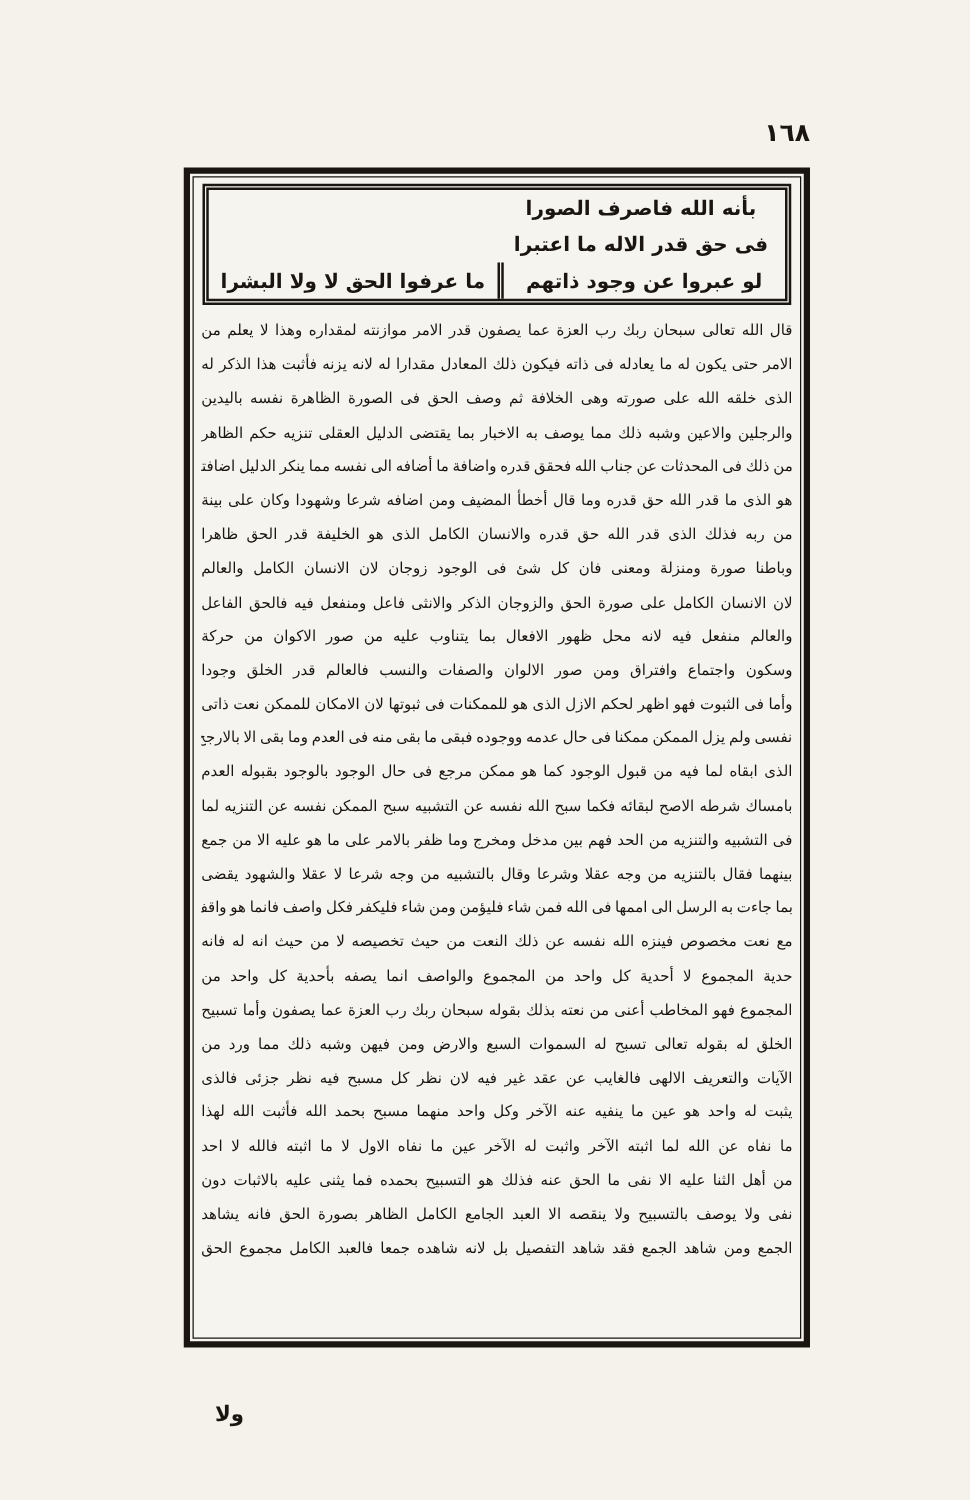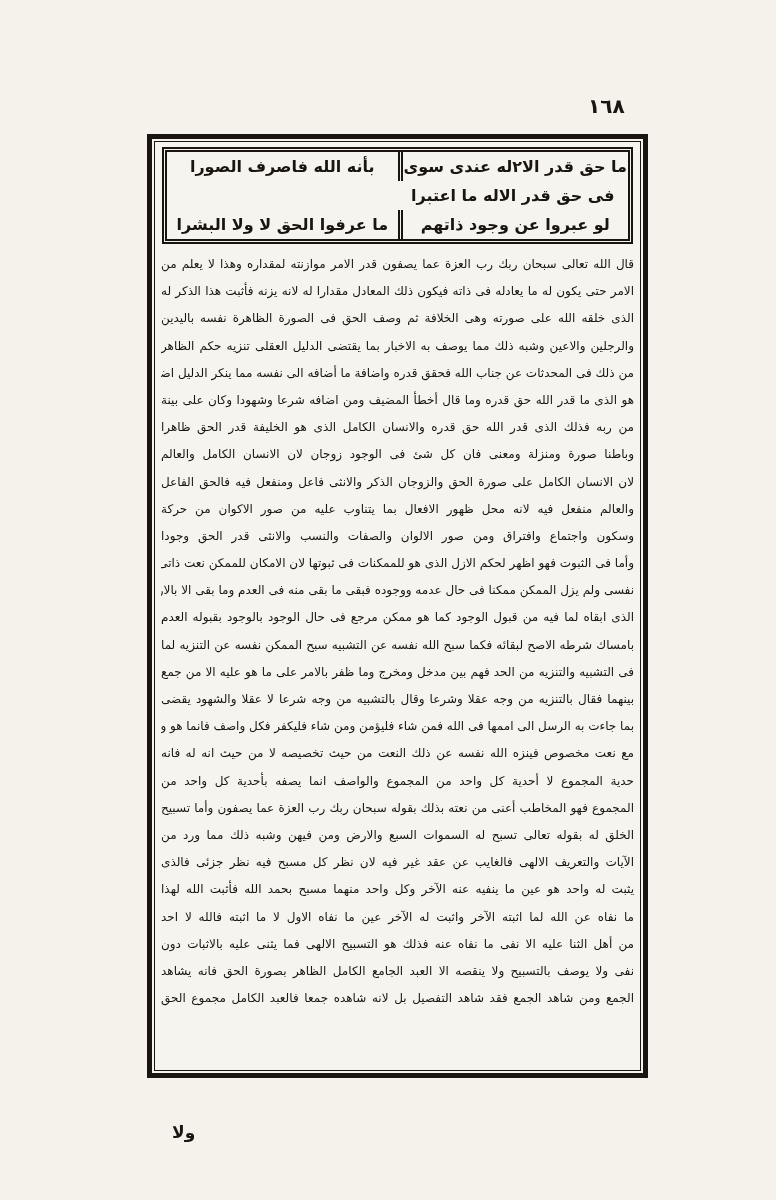--- a/index.html
+++ b/index.html
@@ -4,21 +4,21 @@
 <style>
   html,body{margin:0;padding:0;}
   body{
     width:776px;height:1200px;position:relative;overflow:hidden;
     background:var(--paper,#f4f2eb);
     font-family:"DejaVu Sans",sans-serif;
     color:var(--ink,#1a1511);
   }
   .page-number{
     position:absolute;top:94px;left:588px;width:60px;
-    font-size:20px;font-weight:bold;text-align:left;
+    font-size:20px;font-weight:bold;text-align:right;
     letter-spacing:2px;
   }
   .frame{
     position:absolute;left:147px;top:134px;width:501px;height:944px;
     box-sizing:border-box;
     border:5px solid var(--ink,#1a1511);
     background:var(--paper-inner,#f6f4ee);
   }
   .frame-inner{
     position:absolute;inset:2px;
@@ -39,20 +39,21 @@
     font-size:16px;font-weight:bold;
     line-height:29px;height:29px;
     text-align:center;white-space:nowrap;overflow:hidden;
   }
   .hemistich.first{
     border-inline-end:5px double var(--ink,#1a1511);
   }
   .body-text{
     padding:7px 6px 0 6px;
     direction:rtl;
+    font-family:Liberation Serif, serif;
   }
   .body-line{
     font-size:12px;line-height:27.2px;height:27.2px;
     text-align:justify;text-align-last:justify;
     overflow:hidden;white-space:nowrap;
     font-weight:500;
   }
   .catchword{
     position:absolute;left:172px;top:1078px;
     font-size:17px;font-weight:bold;direction:rtl;margin-top:44px;
@@ -62,21 +63,20 @@
 <body style="--paper: #f4f2eb; --paper-inner: #f6f4ee; --ink: #1a1511;">
 
 <div class="page-number">١٦٨</div>
 
 <div class="frame">
   <div class="frame-inner">
 
     <div class="poetry-panel">
       <div>
           <div class="verse-row">
-          <div class="hemistich first">ما حق قدر الا٢له عندى سوى</div>
           <div class="hemistich second">بأنه الله فاصرف الصورا</div>
         </div>
           <div class="verse-row">
           <div class="hemistich second">فى حق قدر الاله ما اعتبرا</div>
         </div>
           <div class="verse-row">
           <div class="hemistich first">لو عبروا عن وجود ذاتهم</div>
           <div class="hemistich second">ما عرفوا الحق لا ولا البشرا</div>
         </div>
         </div>
@@ -86,36 +86,36 @@
         <div class="body-line">قال الله تعالى سبحان ربك رب العزة عما يصفون قدر الامر موازنته لمقداره وهذا لا يعلم من</div>
         <div class="body-line">الامر حتى يكون له ما يعادله فى ذاته فيكون ذلك المعادل مقدارا له لانه يزنه فأثبت هذا الذكر له</div>
         <div class="body-line">الذى خلقه الله على صورته وهى الخلافة ثم وصف الحق فى الصورة الظاهرة نفسه باليدين</div>
         <div class="body-line">والرجلين والاعين وشبه ذلك مما يوصف به الاخبار بما يقتضى الدليل العقلى تنزيه حكم الظاهر</div>
         <div class="body-line">من ذلك فى المحدثات عن جناب الله فحقق قدره واضافة ما أضافه الى نفسه مما ينكر الدليل اضافته</div>
         <div class="body-line">هو الذى ما قدر الله حق قدره وما قال أخطأ المضيف ومن اضافه شرعا وشهودا وكان على بينة</div>
         <div class="body-line">من ربه فذلك الذى قدر الله حق قدره والانسان الكامل الذى هو الخليفة قدر الحق ظاهرا</div>
         <div class="body-line">وباطنا صورة ومنزلة ومعنى فان كل شئ فى الوجود زوجان لان الانسان الكامل والعالم</div>
         <div class="body-line">لان الانسان الكامل على صورة الحق والزوجان الذكر والانثى فاعل ومنفعل فيه فالحق الفاعل</div>
         <div class="body-line">والعالم منفعل فيه لانه محل ظهور الافعال بما يتناوب عليه من صور الاكوان من حركة</div>
-        <div class="body-line">وسكون واجتماع وافتراق ومن صور الالوان والصفات والنسب والانثى قدر الحق وجودا</div>
+        <div class="body-line">وسكون واجتماع وافتراق ومن صور الالوان والصفات والنسب فالعالم قدر الخلق وجودا</div>
         <div class="body-line">وأما فى الثبوت فهو اظهر لحكم الازل الذى هو للممكنات فى ثبوتها لان الامكان للممكن نعت ذاتى</div>
         <div class="body-line">نفسى ولم يزل الممكن ممكنا فى حال عدمه ووجوده فبقى ما بقى منه فى العدم وما بقى الا بالارجح فهو</div>
         <div class="body-line">الذى ابقاه لما فيه من قبول الوجود كما هو ممكن مرجع فى حال الوجود بالوجود بقبوله العدم</div>
         <div class="body-line">بامساك شرطه الاصح لبقائه فكما سبح الله نفسه عن التشبيه سبح الممكن نفسه عن التنزيه لما</div>
         <div class="body-line">فى التشبيه والتنزيه من الحد فهم بين مدخل ومخرج وما ظفر بالامر على ما هو عليه الا من جمع</div>
         <div class="body-line">بينهما فقال بالتنزيه من وجه عقلا وشرعا وقال بالتشبيه من وجه شرعا لا عقلا والشهود يقضى</div>
         <div class="body-line">بما جاءت به الرسل الى اممها فى الله فمن شاء فليؤمن ومن شاء فليكفر فكل واصف فانما هو واقف</div>
         <div class="body-line">مع نعت مخصوص فينزه الله نفسه عن ذلك النعت من حيث تخصيصه لا من حيث انه له فانه</div>
         <div class="body-line">حدية المجموع لا أحدية كل واحد من المجموع والواصف انما يصفه بأحدية كل واحد من</div>
         <div class="body-line">المجموع فهو المخاطب أعنى من نعته بذلك بقوله سبحان ربك رب العزة عما يصفون وأما تسبيح</div>
         <div class="body-line">الخلق له بقوله تعالى تسبح له السموات السبع والارض ومن فيهن وشبه ذلك مما ورد من</div>
         <div class="body-line">الآيات والتعريف الالهى فالغايب عن عقد غير فيه لان نظر كل مسبح فيه نظر جزئى فالذى</div>
         <div class="body-line">يثبت له واحد هو عين ما ينفيه عنه الآخر وكل واحد منهما مسبح بحمد الله فأثبت الله لهذا</div>
         <div class="body-line">ما نفاه عن الله لما اثبته الآخر واثبت له الآخر عين ما نفاه الاول لا ما اثبته فالله لا احد</div>
-        <div class="body-line">من أهل الثنا عليه الا نفى ما نفاه عنه فذلك هو التسبيح الالهى فما يثنى عليه بالاثبات دون</div>
+        <div class="body-line">من أهل الثنا عليه الا نفى ما الحق عنه فذلك هو التسبيح بحمده فما يثنى عليه بالاثبات دون</div>
         <div class="body-line">نفى ولا يوصف بالتسبيح ولا ينقصه الا العبد الجامع الكامل الظاهر بصورة الحق فانه يشاهد</div>
         <div class="body-line">الجمع ومن شاهد الجمع فقد شاهد التفصيل بل لانه شاهده جمعا فالعبد الكامل مجموع الحق</div>
       </div>
 
   </div>
 </div>
 
 <div class="catchword">ولا</div>
 
 </body></html>

